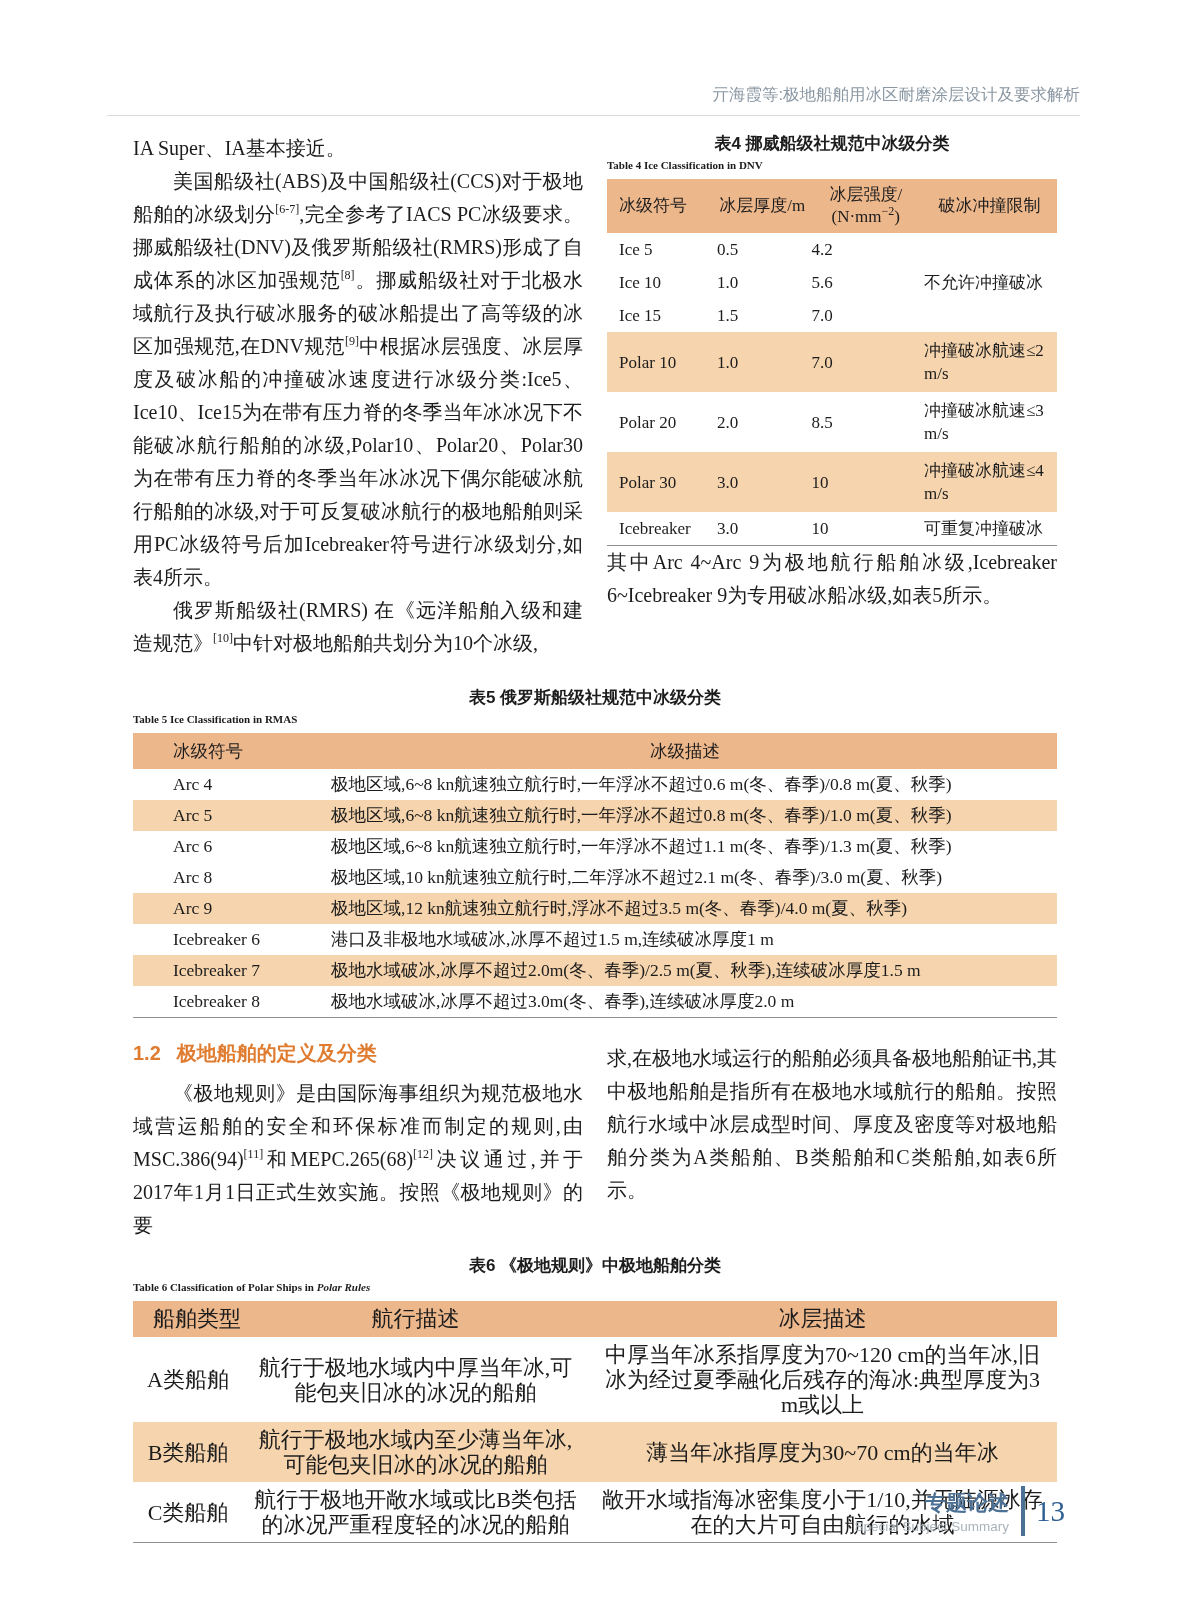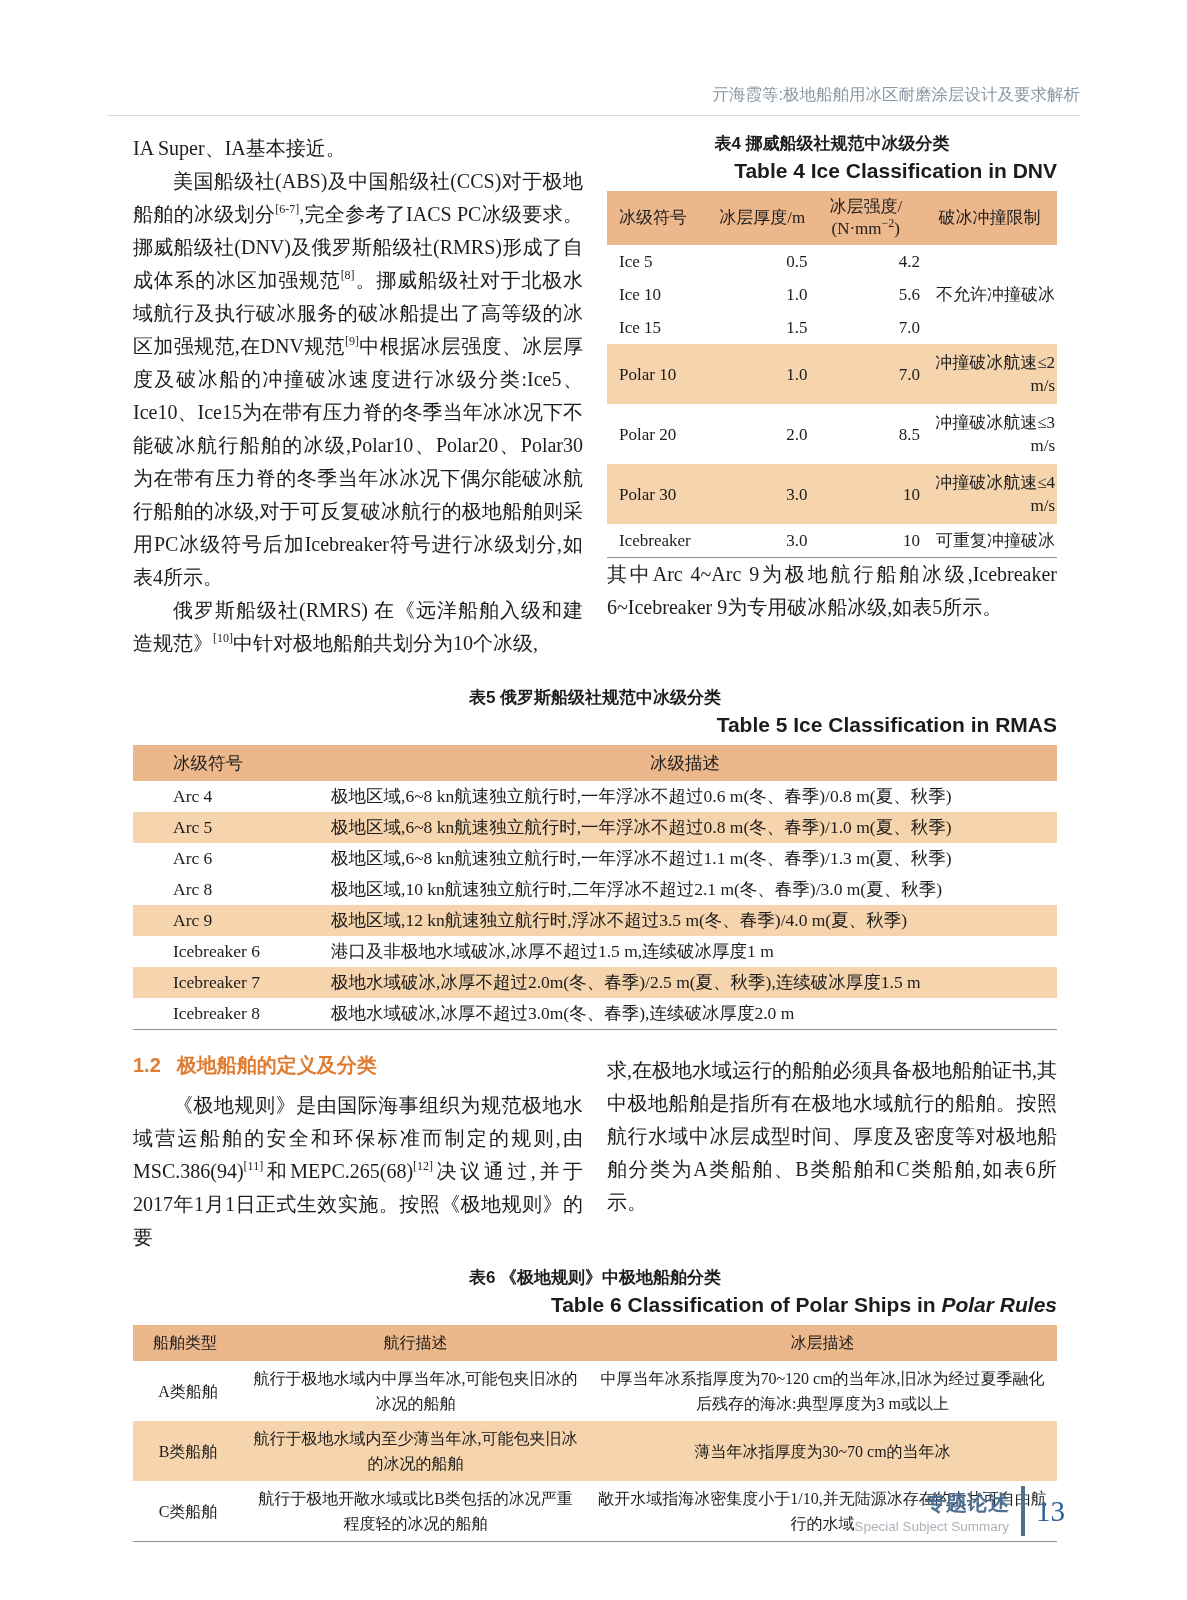--- a/index.html
+++ b/index.html
@@ -26,43 +26,43 @@
 
   p.body { font-size: 20px; line-height: 33px; text-align: justify; margin: 0; }
   p.ind { text-indent: 2em; }
   sup { font-size: 12px; line-height: 0; }
 
   .cap-zh {
     text-align: center; font-weight: bold; font-size: 17px;
     font-family: "Liberation Sans", sans-serif; margin: 0 0 4px 0;
   }
   .cap-en {
-    text-align: right; font-weight: bold; font-size: 21px;
-    font-family: Liberation Sans, sans-serif; margin: 0 0 8px 0;
+    text-align: left; font-weight: bold; font-size: 11px;
+    font-family: Liberation Serif, serif; margin: 0 0 8px 0;
   }
   table { width: 100%; border-collapse: collapse; }
   .stripe { background: #f6d4ad; }
   th { background: #edb78c; font-weight: normal; }
 
   
   .t4 { font-size: 17px; border-bottom: 1.5px solid #909090; }
   .t4 th { padding: 5px 2px; text-align: center; line-height: 22px; }
   .t4 th.sym, .t4 td.sym { text-align: left; padding-left: 12px; }
-  .t4 td { padding: 5px 2px; text-align: right; line-height: 23px; }
+  .t4 td { padding: 5px 2px; text-align: left; line-height: 23px; }
   .t4 tr.rowpad td { padding-top: 7px; padding-bottom: 7px; }
 
   
   .t5 { font-size: 17.5px; border-bottom: 1.5px solid #909090; margin-top: 2px; }
   .t5 th { padding: 7px 0; line-height: 22px; text-align: center; }
   .t5 th.sym, .t5 td.sym { text-align: left; padding-left: 40px; }
   .t5 td { padding: 4px 0; line-height: 23px; }
   .t5 td.desc { text-align: left; padding-left: 18px; padding-right: 6px; }
 
   
-  .t6 { font-size: 16px; border-bottom: 1.5px solid #909090; margin-top: 2px; }
+  .t6 { font-size: 22px; border-bottom: 1.5px solid #909090; margin-top: 2px; }
   .t6 th { padding: 7px 0; line-height: 22px; text-align: center; }
   .t6 th.type { text-align: left; padding-left: 20px; }
   .t6 td { text-align: center; padding: 5px 10px; line-height: 25px; }
 
   .sec-head {
     color: #e07c30; font-family: "Liberation Sans", sans-serif;
     font-weight: bold; font-size: 20px; margin: 4px 0 10px 0;
   }
   .sec-head .num { margin-right: 16px; }
 

